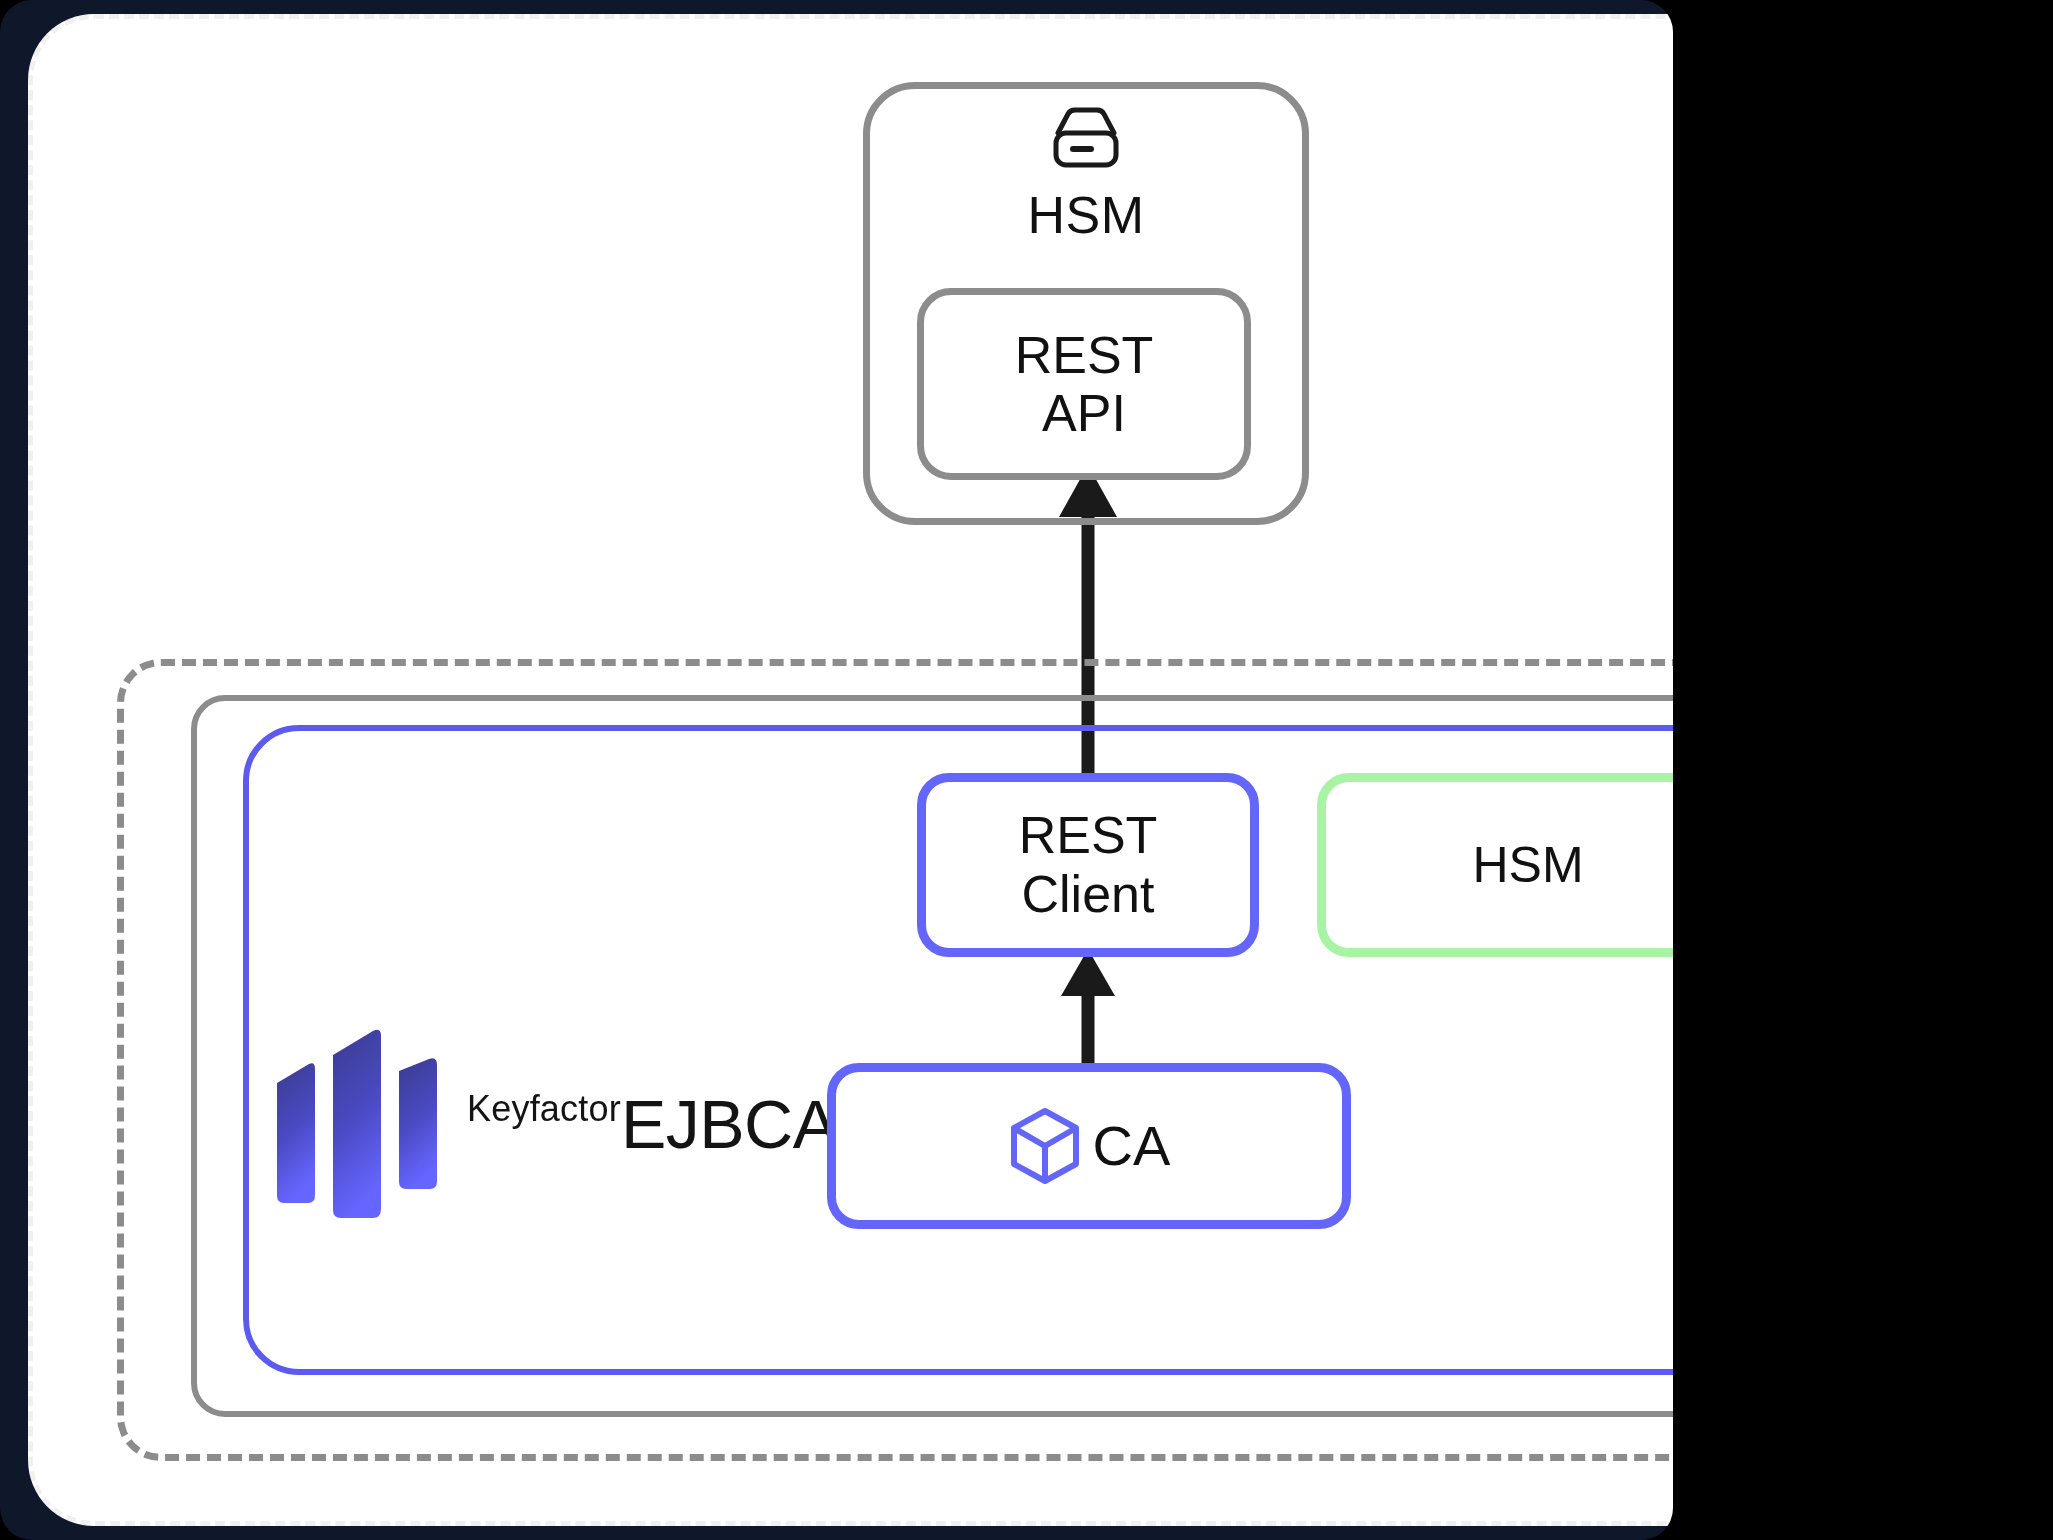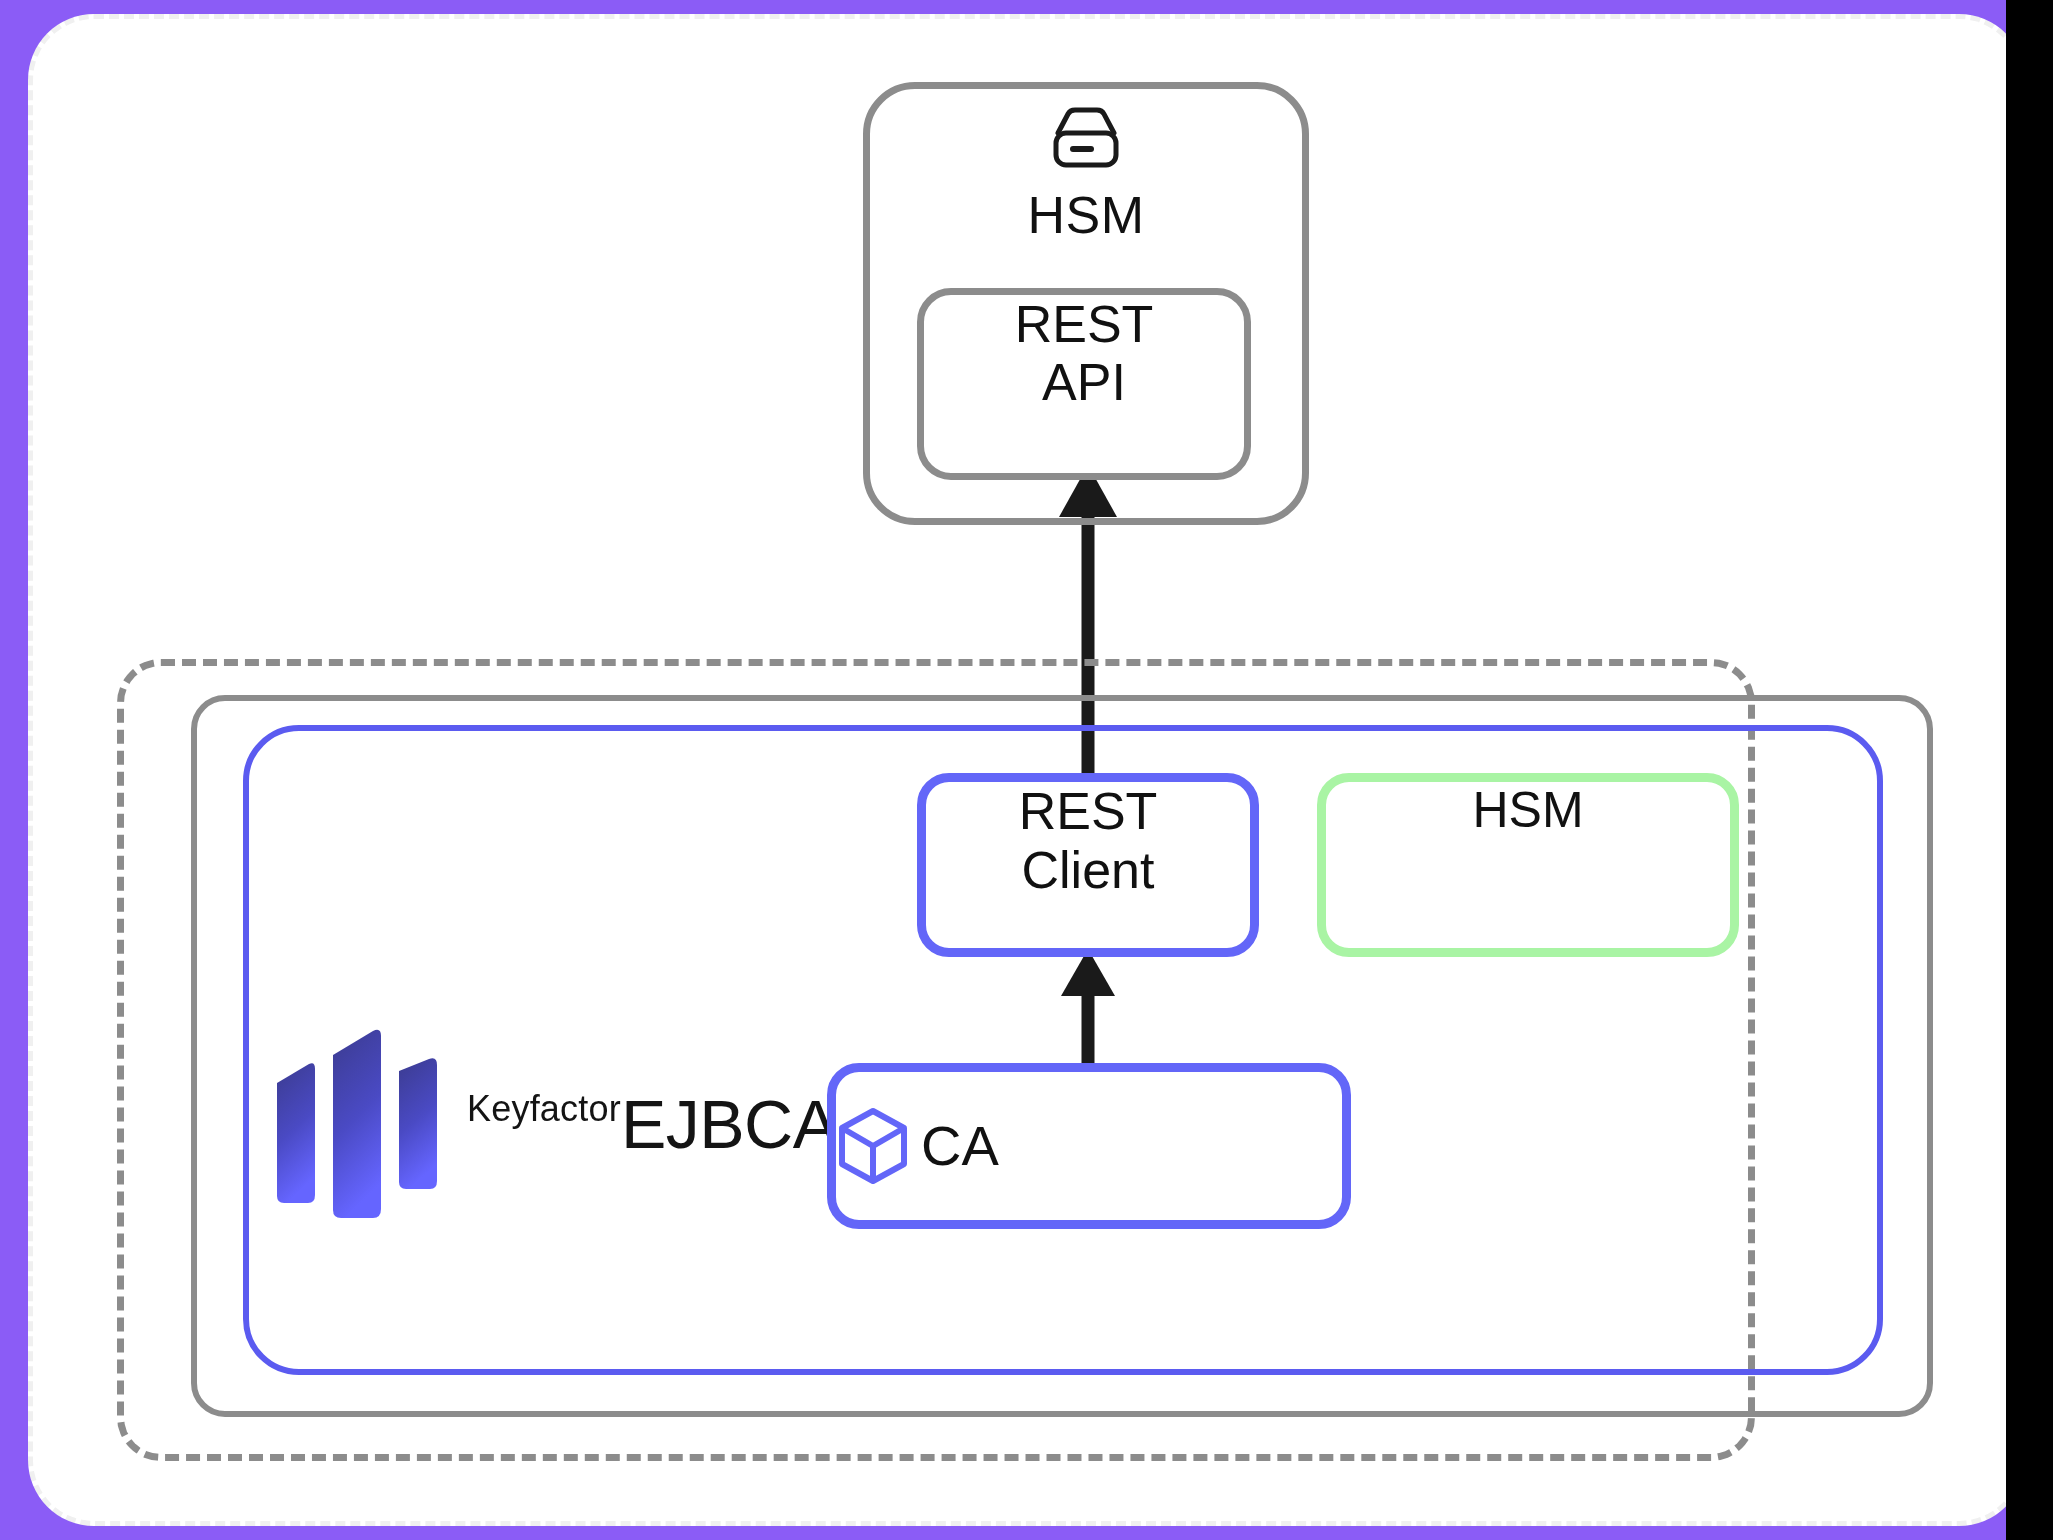--- a/index.html
+++ b/index.html
@@ -2,25 +2,26 @@
 <html><head>
 <meta charset="utf-8">
 <style>
   html, body {
     margin: 0;
     padding: 0;
     background: #000000;
   }
   #stage {
     position: relative;
-    width: 2006px;
+    width: 1673px;
     height: 1540px;
-    background: #8b5cf6;
+    background: #0f172a;
     overflow: hidden;
     font-family: "Liberation Sans", sans-serif;
+    border-radius: 32px;
   }
 
   
   #page {
     position: absolute;
     left: 28px;
     top: 14px;
     width: 1997px;
     height: 1512px;
     background: #ffffff;
@@ -29,20 +30,21 @@
     border: 5px dashed #f0f0f0;
   }
 
   
   .rbox {
     position: absolute;
     box-sizing: border-box;
     background: transparent;
     display: flex;
     align-items: center;
+    justify-content: center;
     flex-direction: column;
   }
 
   
   #hsm-box {
     left: 830px;
     top: 63px;
     width: 446px;
     height: 443px;
     border: 7px solid #8c8c8c;

